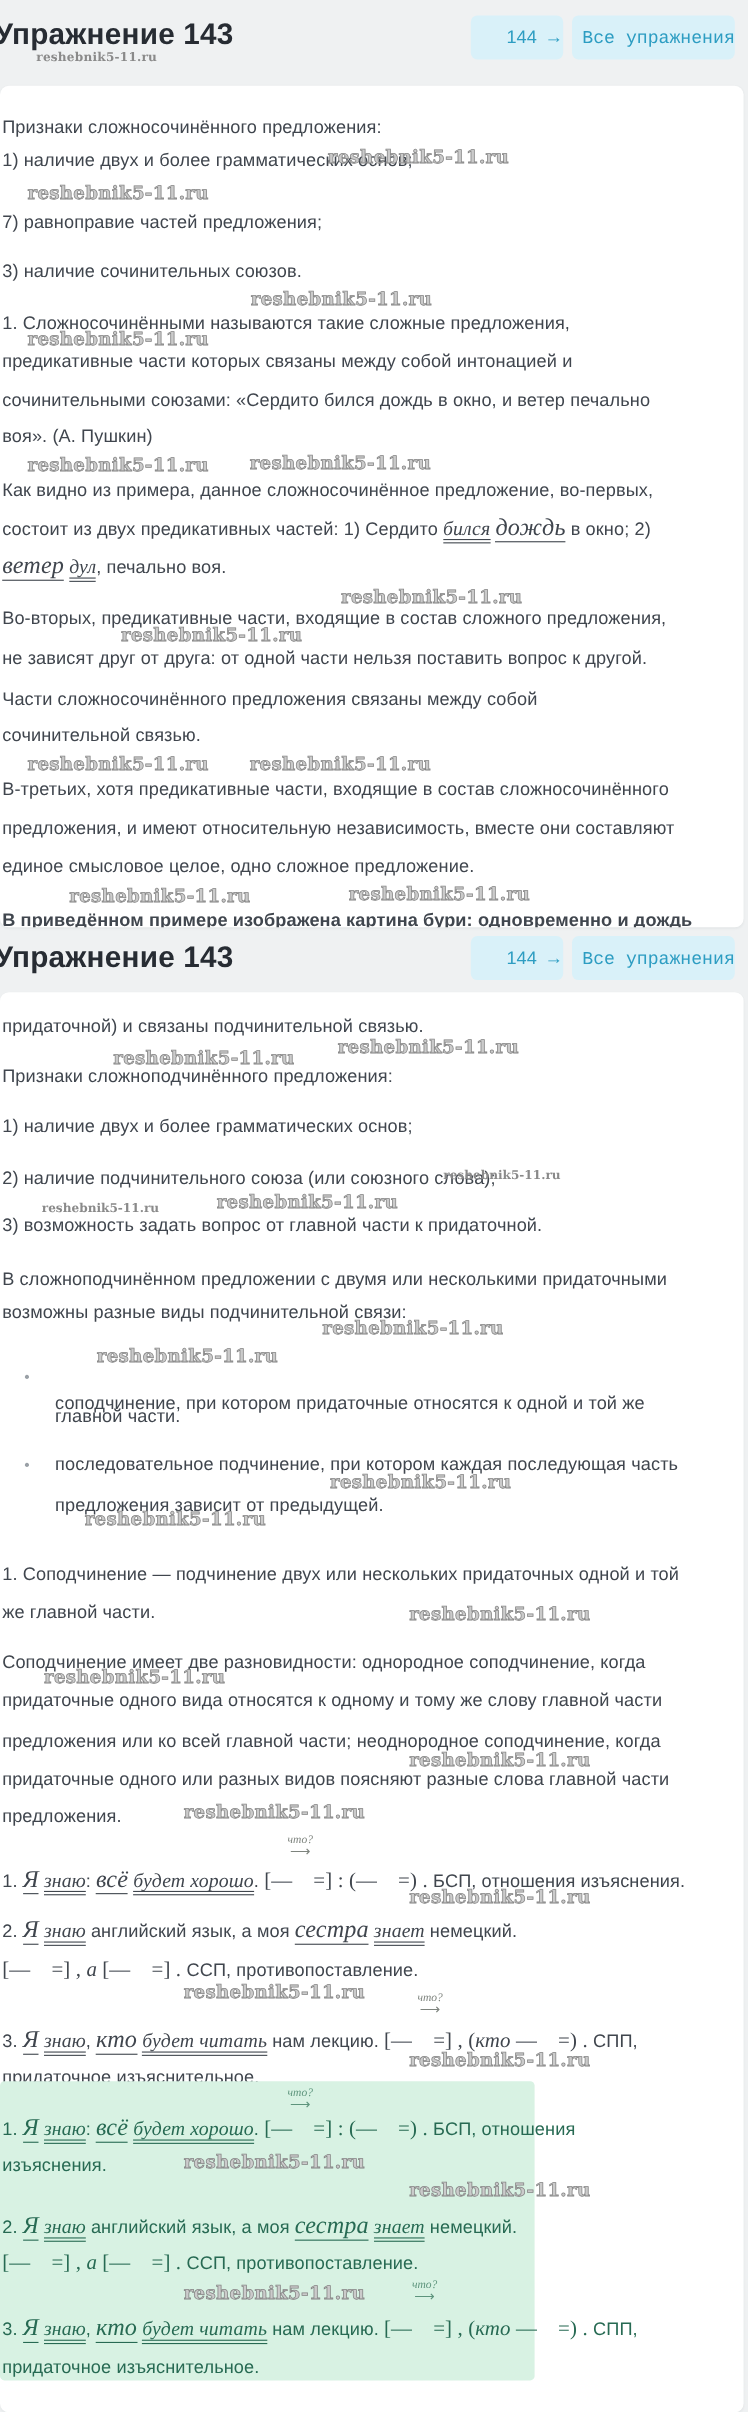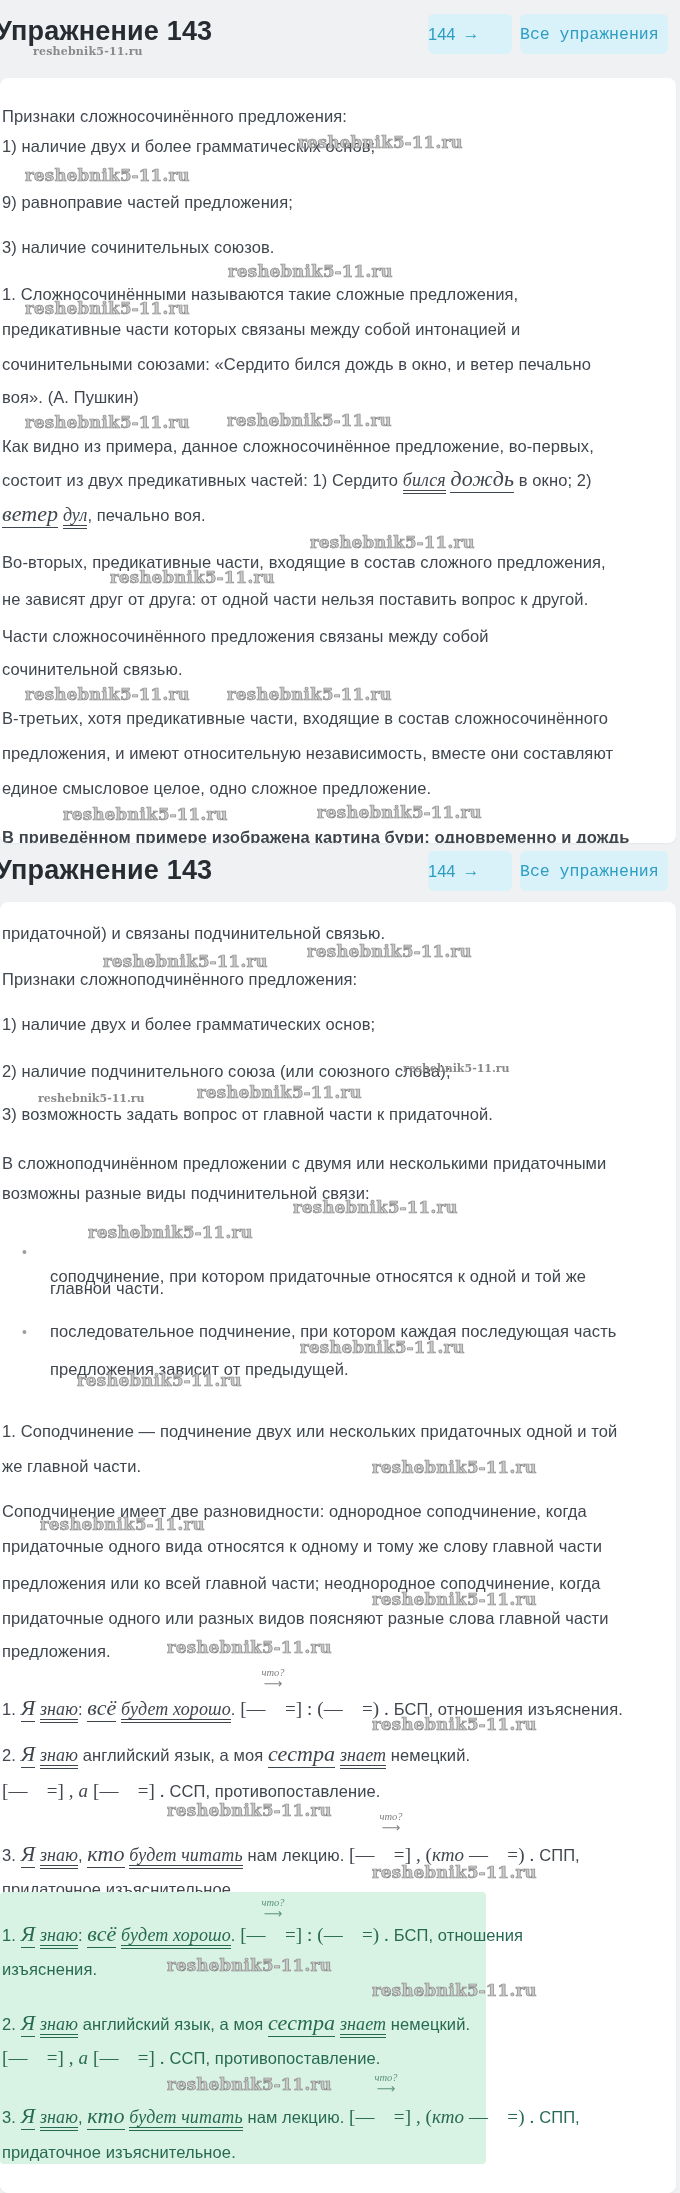--- a/index.html
+++ b/index.html
@@ -13,21 +13,21 @@
   .header.h2{top:843px;height:59px;}
   .page-title{
     position:absolute;left:-5px;top:16px;
     font:700 27px/30px "Liberation Sans",sans-serif;
     color:#272c33;letter-spacing:.2px;white-space:nowrap;
   }
   .h2 .page-title{top:12px;}
   .btn{
     position:absolute;height:40px;border-radius:6px;background:#d9f1f9;
     color:#2d9dc2;font:400 16.5px "Liberation Sans",sans-serif;
-    display:flex;align-items:center;justify-content:flex-start;cursor:pointer;
+    display:flex;align-items:center;justify-content:flex-end;cursor:pointer;
     white-space:nowrap;
   }
   .btn-next{left:428px;width:84px;top:14px;}
   .btn-all{left:520px;width:148px;top:14px;font-family:Liberation Mono, monospace;}
   .h2 .btn-next{top:8px;}
   .h2 .btn-all{top:8px;}
   .btn .arr{margin-left:7px;font-size:17px;}
   .hdr-wm{
     position:absolute;left:33px;top:45px;
     font:700 11px "DejaVu Serif",serif;color:#8a8a8a;letter-spacing:.2px;
@@ -76,21 +76,21 @@
   <div class="btn btn-all">
     <span>Все упражнения</span>
   </div>
 </div>
 
 <div class="card card1">
     <div class="line" style="top: 7px; left: 2px; margin-top: 20px;"><span class="seg-t">Признаки сложносочинённого предложения:</span></div>
     <div class="line" style="top: 57px; left: 2px;"><span class="seg-t">1) наличие двух и более грамматических основ;</span></div>
     <div class="wm wm-outline" style="top: 55px; left: 298px;">reshebnik5-11.ru</div>
     <div class="wm wm-outline" style="top: 88px; left: 25px;">reshebnik5-11.ru</div>
-    <div class="line" style="top: 113px; left: 2px;"><span class="seg-t">9) равноправие частей предложения;</span></div>
+    <div class="line" style="top: 113px; left: 2px;"><span class="seg-t">7) равноправие частей предложения;</span></div>
     <div class="line" style="top: 158px; left: 2px;"><span class="seg-t">3) наличие сочинительных союзов.</span></div>
     <div class="wm wm-outline" style="top: 184px; left: 228px;">reshebnik5-11.ru</div>
     <div class="line" style="top: 205px; left: 2px;"><span class="seg-t">1. Сложносочинёнными называются такие сложные предложения,</span></div>
     <div class="wm wm-outline" style="top: 221px; left: 25px;">reshebnik5-11.ru</div>
     <div class="line" style="top: 240px; left: 2px;"><span class="seg-t">предикативные части которых связаны между собой интонацией и</span></div>
     <div class="line" style="top: 275px; left: 2px;"><span class="seg-t">сочинительными союзами: «Сердито бился дождь в окно, и ветер печально</span></div>
     <div class="line" style="top: 308px; left: 2px;"><span class="seg-t">воя». (А. Пушкин)</span></div>
     <div class="wm wm-outline" style="top: 335px; left: 25px;">reshebnik5-11.ru</div>
     <div class="wm wm-outline" style="top: 333px; left: 227px;">reshebnik5-11.ru</div>
     <div class="line" style="top: 357px; left: 2px;"><span class="seg-t">Как видно из примера, данное сложносочинённое предложение, во-первых,</span></div>

